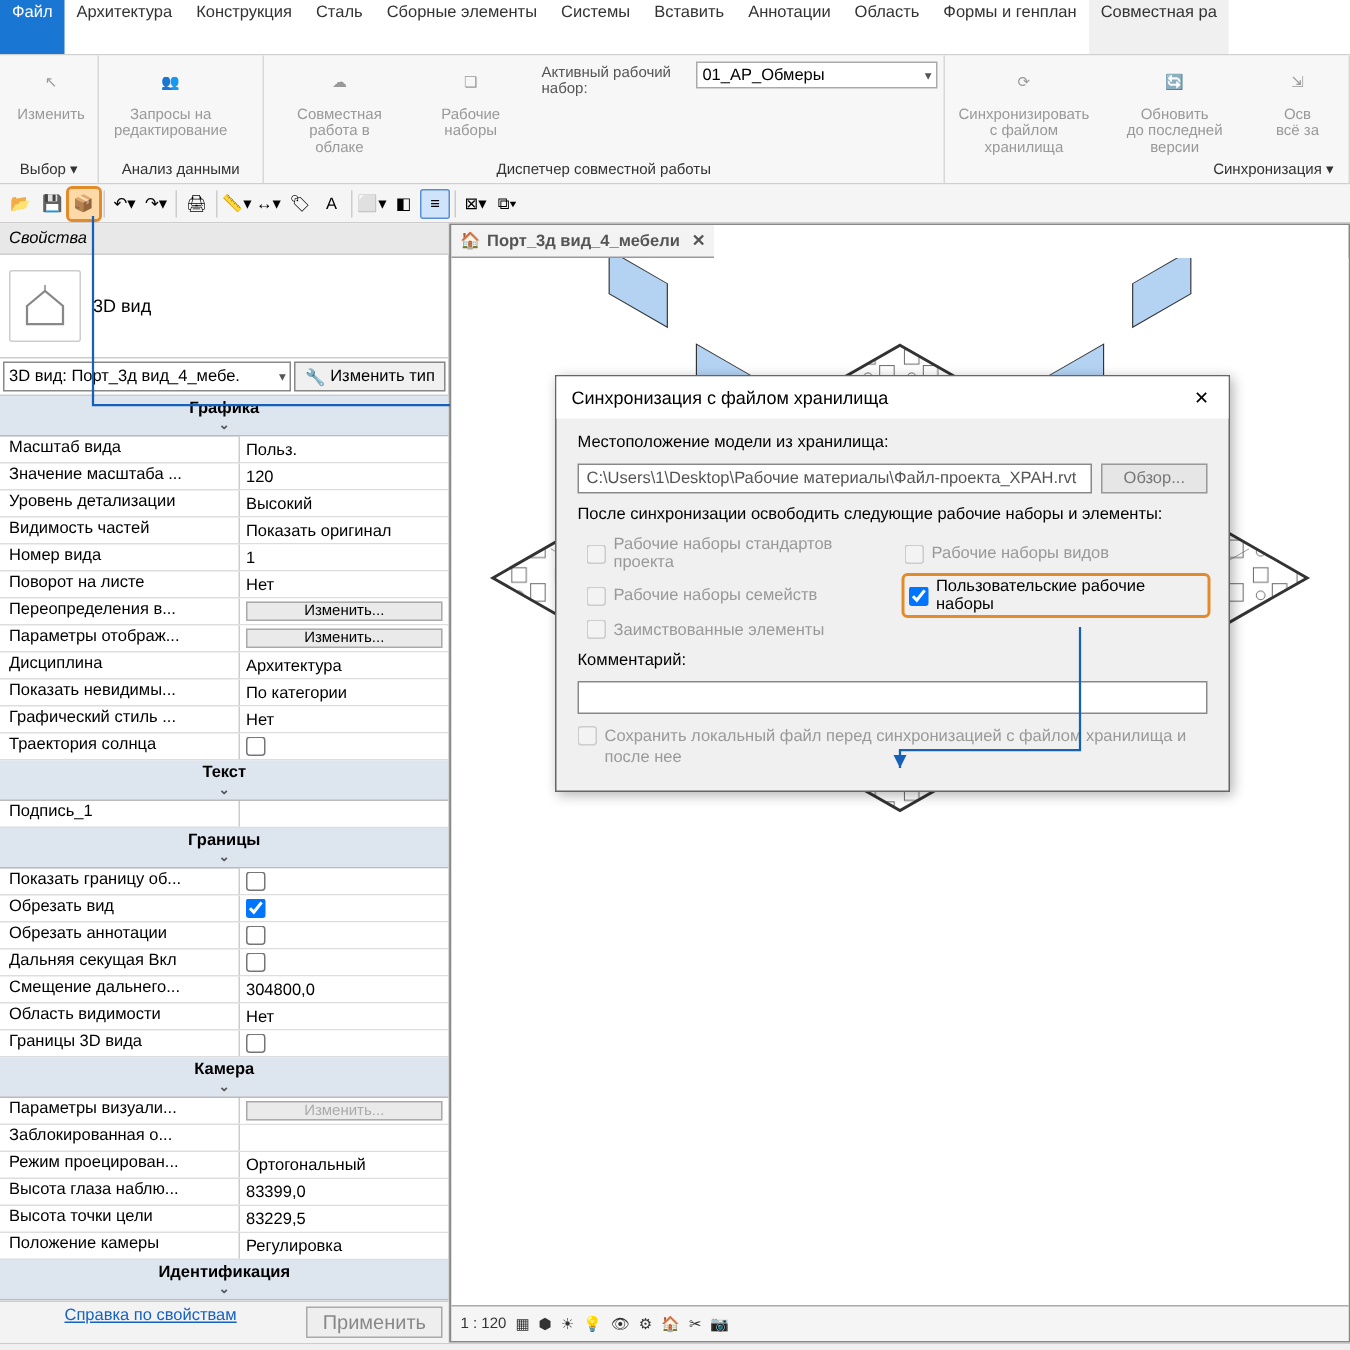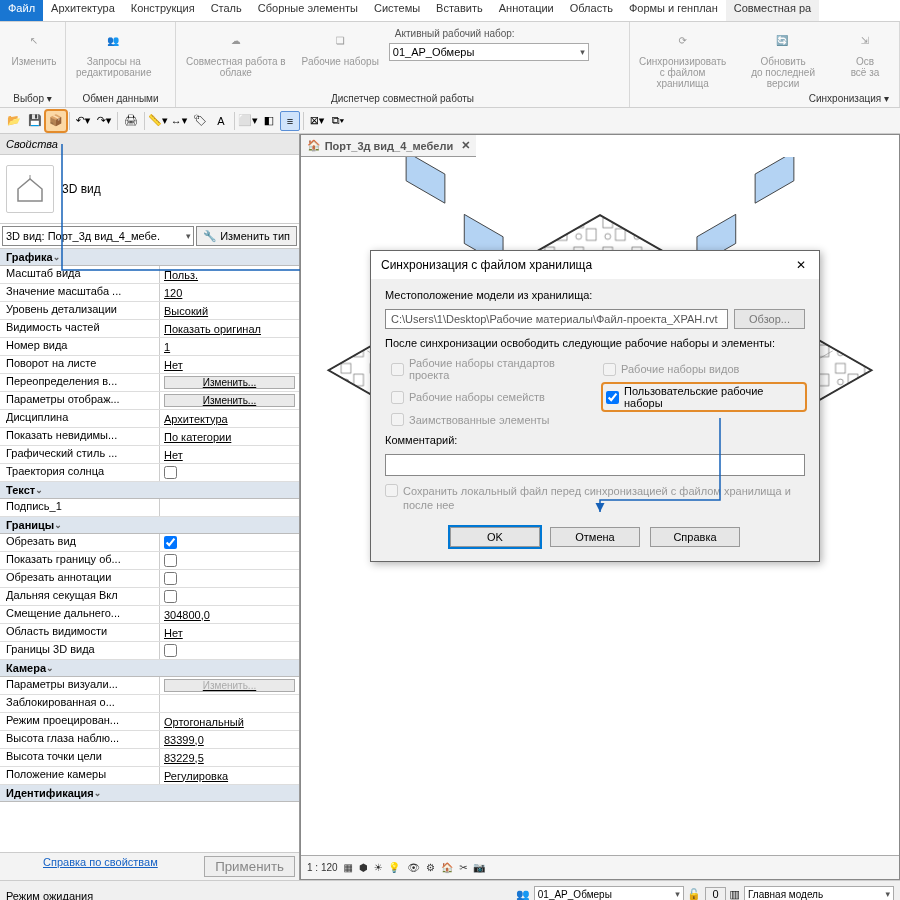--- a/index.html
+++ b/index.html
@@ -1,17 +1,17 @@
 <!DOCTYPE html>
 <html><head>
 <meta charset="utf-8">
 <style>
   * { box-sizing: border-box; margin: 0; padding: 0; font-family: "Segoe UI", Tahoma, sans-serif; }
   body { width: 900px; height: 900px; background: #fff; font-size: 11px; overflow: hidden; position: relative; }
-  .ribbon-tabs { display: flex; background: #fff; height: 22px; border-bottom: 1px solid #d0d0d0; }
+  .ribbon-tabs { display: flex; background: #fff; height: 37px; border-bottom: 1px solid #d0d0d0; }
   .ribbon-tab { padding: 2px 8px; cursor: pointer; color: #333; }
   .ribbon-tab.file { background: #1976d2; color: #fff; }
   .ribbon-tab.active { background: #f0f0f0; }
   .ribbon-panel { display: flex; background: #f7f7f7; height: 86px; border-bottom: 1px solid #d0d0d0; }
   .panel-group { display: flex; flex-direction: column; justify-content: space-between; border-right: 1px solid #d8d8d8; padding: 2px 4px; }
   .panel-items { display: flex; gap: 4px; }
   .panel-btn { display: flex; flex-direction: column; align-items: center; gap: 2px; padding: 2px 6px; color: #999; font-size: 10px; min-width: 60px; text-align: center; line-height: 1.1; cursor: pointer; }
   .panel-btn .bigicon { width: 28px; height: 28px; display: flex; align-items: center; justify-content: center; }
   .panel-label-row { text-align: center; font-size: 10px; color: #333; padding-bottom: 1px; }
   .active-workset { padding: 2px 6px; color: #555; font-size: 10px; }
@@ -23,24 +23,24 @@
   .main { display: flex; height: calc(900px - 20px - 86px - 26px - 22px); }
   .sidebar { width: 300px; display: flex; flex-direction: column; border-right: 1px solid #999; background: #fff; }
   .canvas-area { flex: 1; position: relative; background: #fff; border: 1px solid #888; }
   .props-title { background: #e8e8e8; padding: 4px 6px; font-size: 11px; border-bottom: 1px solid #ccc; font-style: italic; }
   .type-selector { display: flex; align-items: center; gap: 8px; padding: 6px; height: 68px; }
   .type-icon { width: 48px; height: 48px; border: 1px solid #ccc; border-radius: 2px; display: flex; align-items: center; justify-content: center; }
   .type-row { display: flex; gap: 2px; padding: 2px; border-top: 1px solid #ccc; border-bottom: 1px solid #ccc; }
   .type-combo { flex: 1; border: 1px solid #888; background: #fff; height: 20px; padding: 0 3px; display: flex; align-items: center; justify-content: space-between; }
   .edit-type-btn { border: 1px solid #888; background: #f0f0f0; height: 20px; padding: 0 6px; display: flex; align-items: center; gap: 3px; cursor: pointer; }
   .props-grid { flex: 1; overflow-y: auto; }
-  .prop-section { background: #dde5ee; font-weight: bold; padding: 2px 6px; border-bottom: 1px solid #bbb; display: flex; align-items: center; }
+  .prop-section { background: #dde5ee; font-weight: bold; padding: 2px 6px; border-bottom: 1px solid #bbb; display: flex; justify-content: space-between; align-items: center; flex-direction: column; }
   .prop-row { display: flex; border-bottom: 1px solid #ddd; height: 18px; align-items: stretch; }
   .prop-name { width: 160px; padding: 1px 6px; border-right: 1px solid #ccc; white-space: nowrap; overflow: hidden; text-overflow: ellipsis; }
-  .prop-val { flex: 1; padding: 1px 4px; background: #fff; display: flex; align-items: center; text-decoration: underline; }
+  .prop-val { flex: 1; padding: 1px 4px; background: #fff; display: flex; align-items: center; }
   .prop-val input[type=checkbox] { margin: 0; }
   .editbtn { width: 100%; text-align: center; background: #eaeaea; border: 1px solid #aaa; font-size: 10px; cursor: pointer; }
   .props-footer { display: flex; justify-content: space-between; padding: 3px 4px; border-top: 1px solid #ccc; background: #f3f3f3; }
   .link { color: #1561c4; text-decoration: underline; cursor: pointer; margin-left: 39px; }
   .applybtn { border: 1px solid #aaa; background: #eee; padding: 2px 10px; color: #888; }
   .statusbar { height: 22px; background: #f0f0f0; border-top: 1px solid #ccc; display: flex; align-items: flex-end; padding: 0 6px; font-size: 11px; gap: 8px; }
   .sb-right { margin-left: auto; display: flex; align-items: center; gap: 4px; }
   .sb-combo { border: 1px solid #aaa; background: #fff; height: 16px; padding: 0 3px; display: flex; align-items: center; justify-content: space-between; width: 150px; font-size: 10px; }
   .viewtab { position: absolute; top: 0; left: 0; background: #f3f3f3; border-bottom: 1px solid #999; display: flex; align-items: center; height: 22px; padding: 0 6px; gap: 6px; }
   .view-tab-item { display: flex; align-items: center; gap: 4px; font-weight: bold; color: #555; }
@@ -94,34 +94,34 @@
     <div class="panel-label-row">Выбор ▾</div>
   </div>
   <div class="panel-group" style="width:110px">
     <div class="panel-items">
         <div class="panel-btn">
           <span class="bigicon">👥</span>
           <span style="white-space:pre-line">Запросы на
 редактирование</span>
         </div>
       </div>
-    <div class="panel-label-row">Обмен данными</div>
+    <div class="panel-label-row">Анализ данными</div>
   </div>
   <div class="panel-group" style="flex:1">
     <div class="panel-items" style="align-items:flex-start">
       <div class="panel-btn">
           <span class="bigicon">☁</span>
           <span style="white-space:pre-line">Совместная работа в
 облаке</span>
         </div>
       <div class="panel-btn">
           <span class="bigicon">❏</span>
           <span>Рабочие наборы</span>
         </div>
-      <div style="display:flex;flex-direction:column;gap:2px;padding-top:2px">
+      <div style="display:flex;gap:2px;padding-top:2px">
         <div class="active-workset">Активный рабочий набор:</div>
         <div class="workset-combo">
             <span>01_АР_Обмеры</span>
             <span class="chev">▾</span>
           </div>
       </div>
     </div>
     <div class="panel-label-row">Диспетчер совместной работы</div>
   </div>
   <div class="panel-group" style="width:270px">
@@ -257,29 +257,29 @@
         </div>
       <div class="prop-row">
           <div class="prop-name">Подпись_1</div>
           <div class="prop-val"></div>
         </div>
       <div class="prop-section">
           <span>Границы</span>
           <span class="chev">⌄</span>
         </div>
       <div class="prop-row">
+          <div class="prop-name">Показать границу об...</div>
+          <div class="prop-val">
+            <input type="checkbox" style="">
+          </div>
+        </div>
+      <div class="prop-row">
           <div class="prop-name">Обрезать вид</div>
           <div class="prop-val">
             <input type="checkbox" checked="" style="">
-          </div>
-        </div>
-      <div class="prop-row">
-          <div class="prop-name">Показать границу об...</div>
-          <div class="prop-val">
-            <input type="checkbox" style="">
           </div>
         </div>
       <div class="prop-row">
           <div class="prop-name">Обрезать аннотации</div>
           <div class="prop-val">
             <input type="checkbox" style="">
           </div>
         </div>
       <div class="prop-row">
           <div class="prop-name">Дальняя секущая Вкл</div>
@@ -471,25 +471,20 @@
           <input type="checkbox" disabled="" style="">
           <span style="color:#999">Заимствованные элементы</span>
         </label>
     </div>
     <div class="dlg-label">Комментарий:</div>
     <input class="comment-input" type="text" style="">
     <label class="chk-row" style="align-items:flex-start">
         <input type="checkbox" disabled="" style="">
         <span style="color:#999;line-height:1.3">Сохранить локальный файл перед синхронизацией с файлом хранилища и после нее</span>
       </label>
-    <div class="dlg-btns">
-      <button class="dlg-btn primary">OK</button>
-      <button class="dlg-btn">Отмена</button>
-      <button class="dlg-btn">Справка</button>
-    </div>
   </div>
 </div>
 
 <svg class="arrow-conn" width="900" height="900" style="left:0;top:0">
   <defs>
       <marker id="ah" markerWidth="8" markerHeight="8" refX="6" refY="3" orient="auto">
         <path d="M0,0 L6,3 L0,6 Z" fill="#1661b8"></path>
       </marker>
     </defs>
   <path d="M 62 144 L 62 270 L 300 270" stroke="#1661b8" stroke-width="1.5" fill="none"></path>

